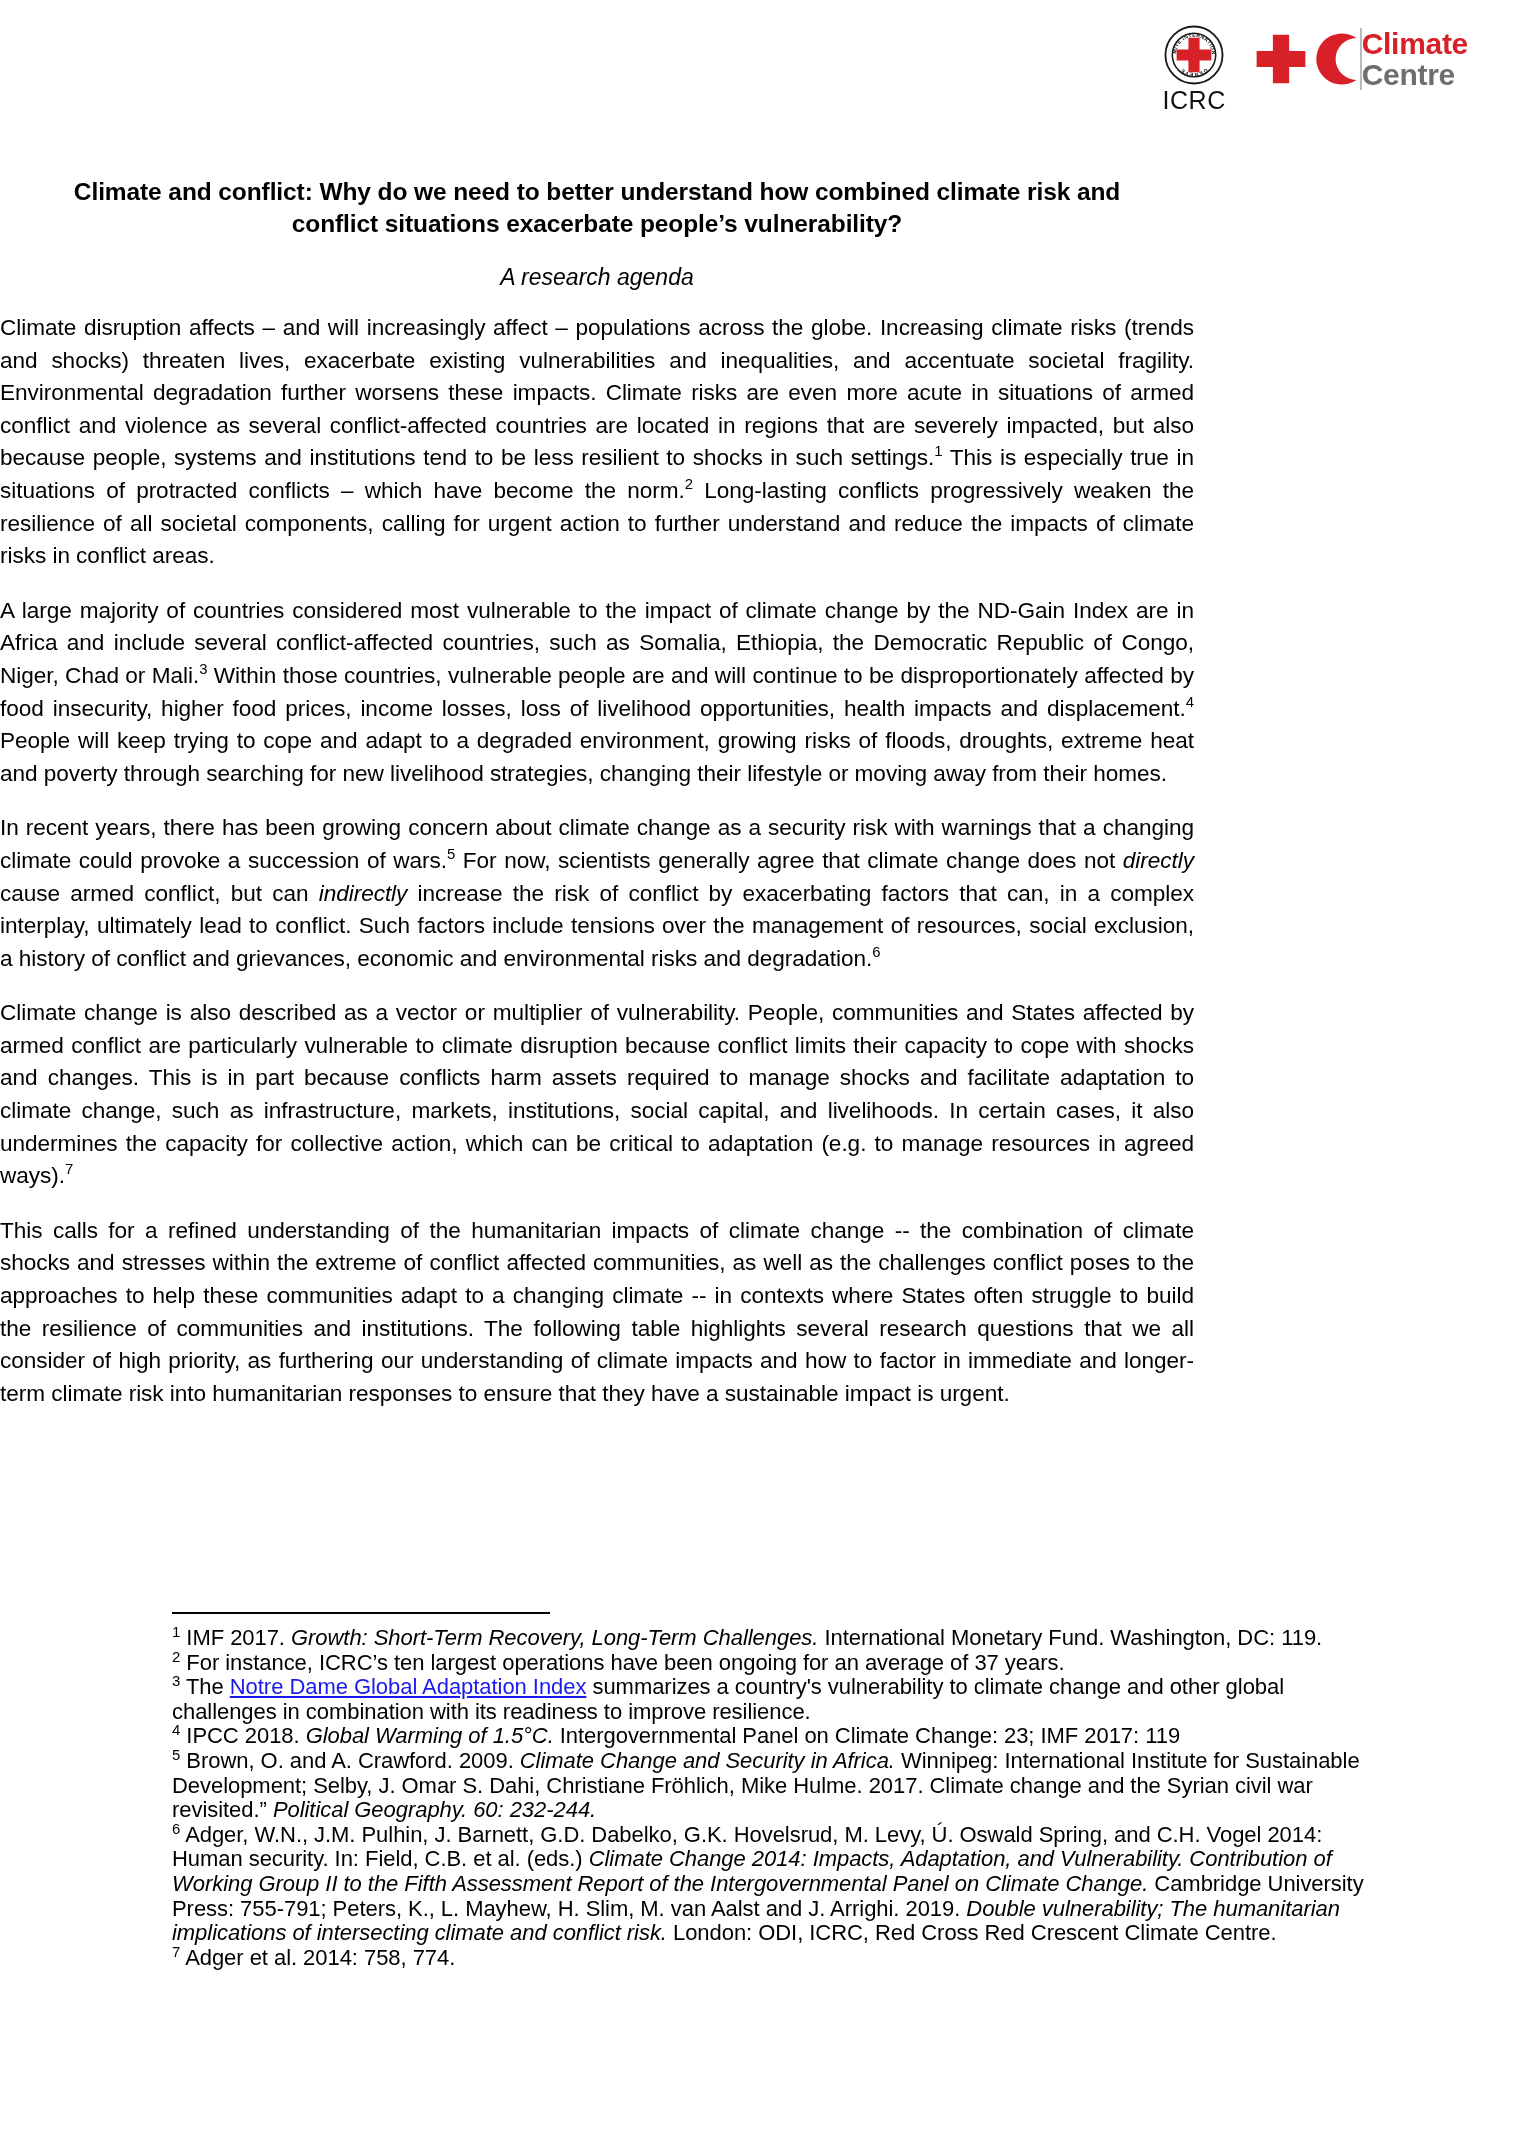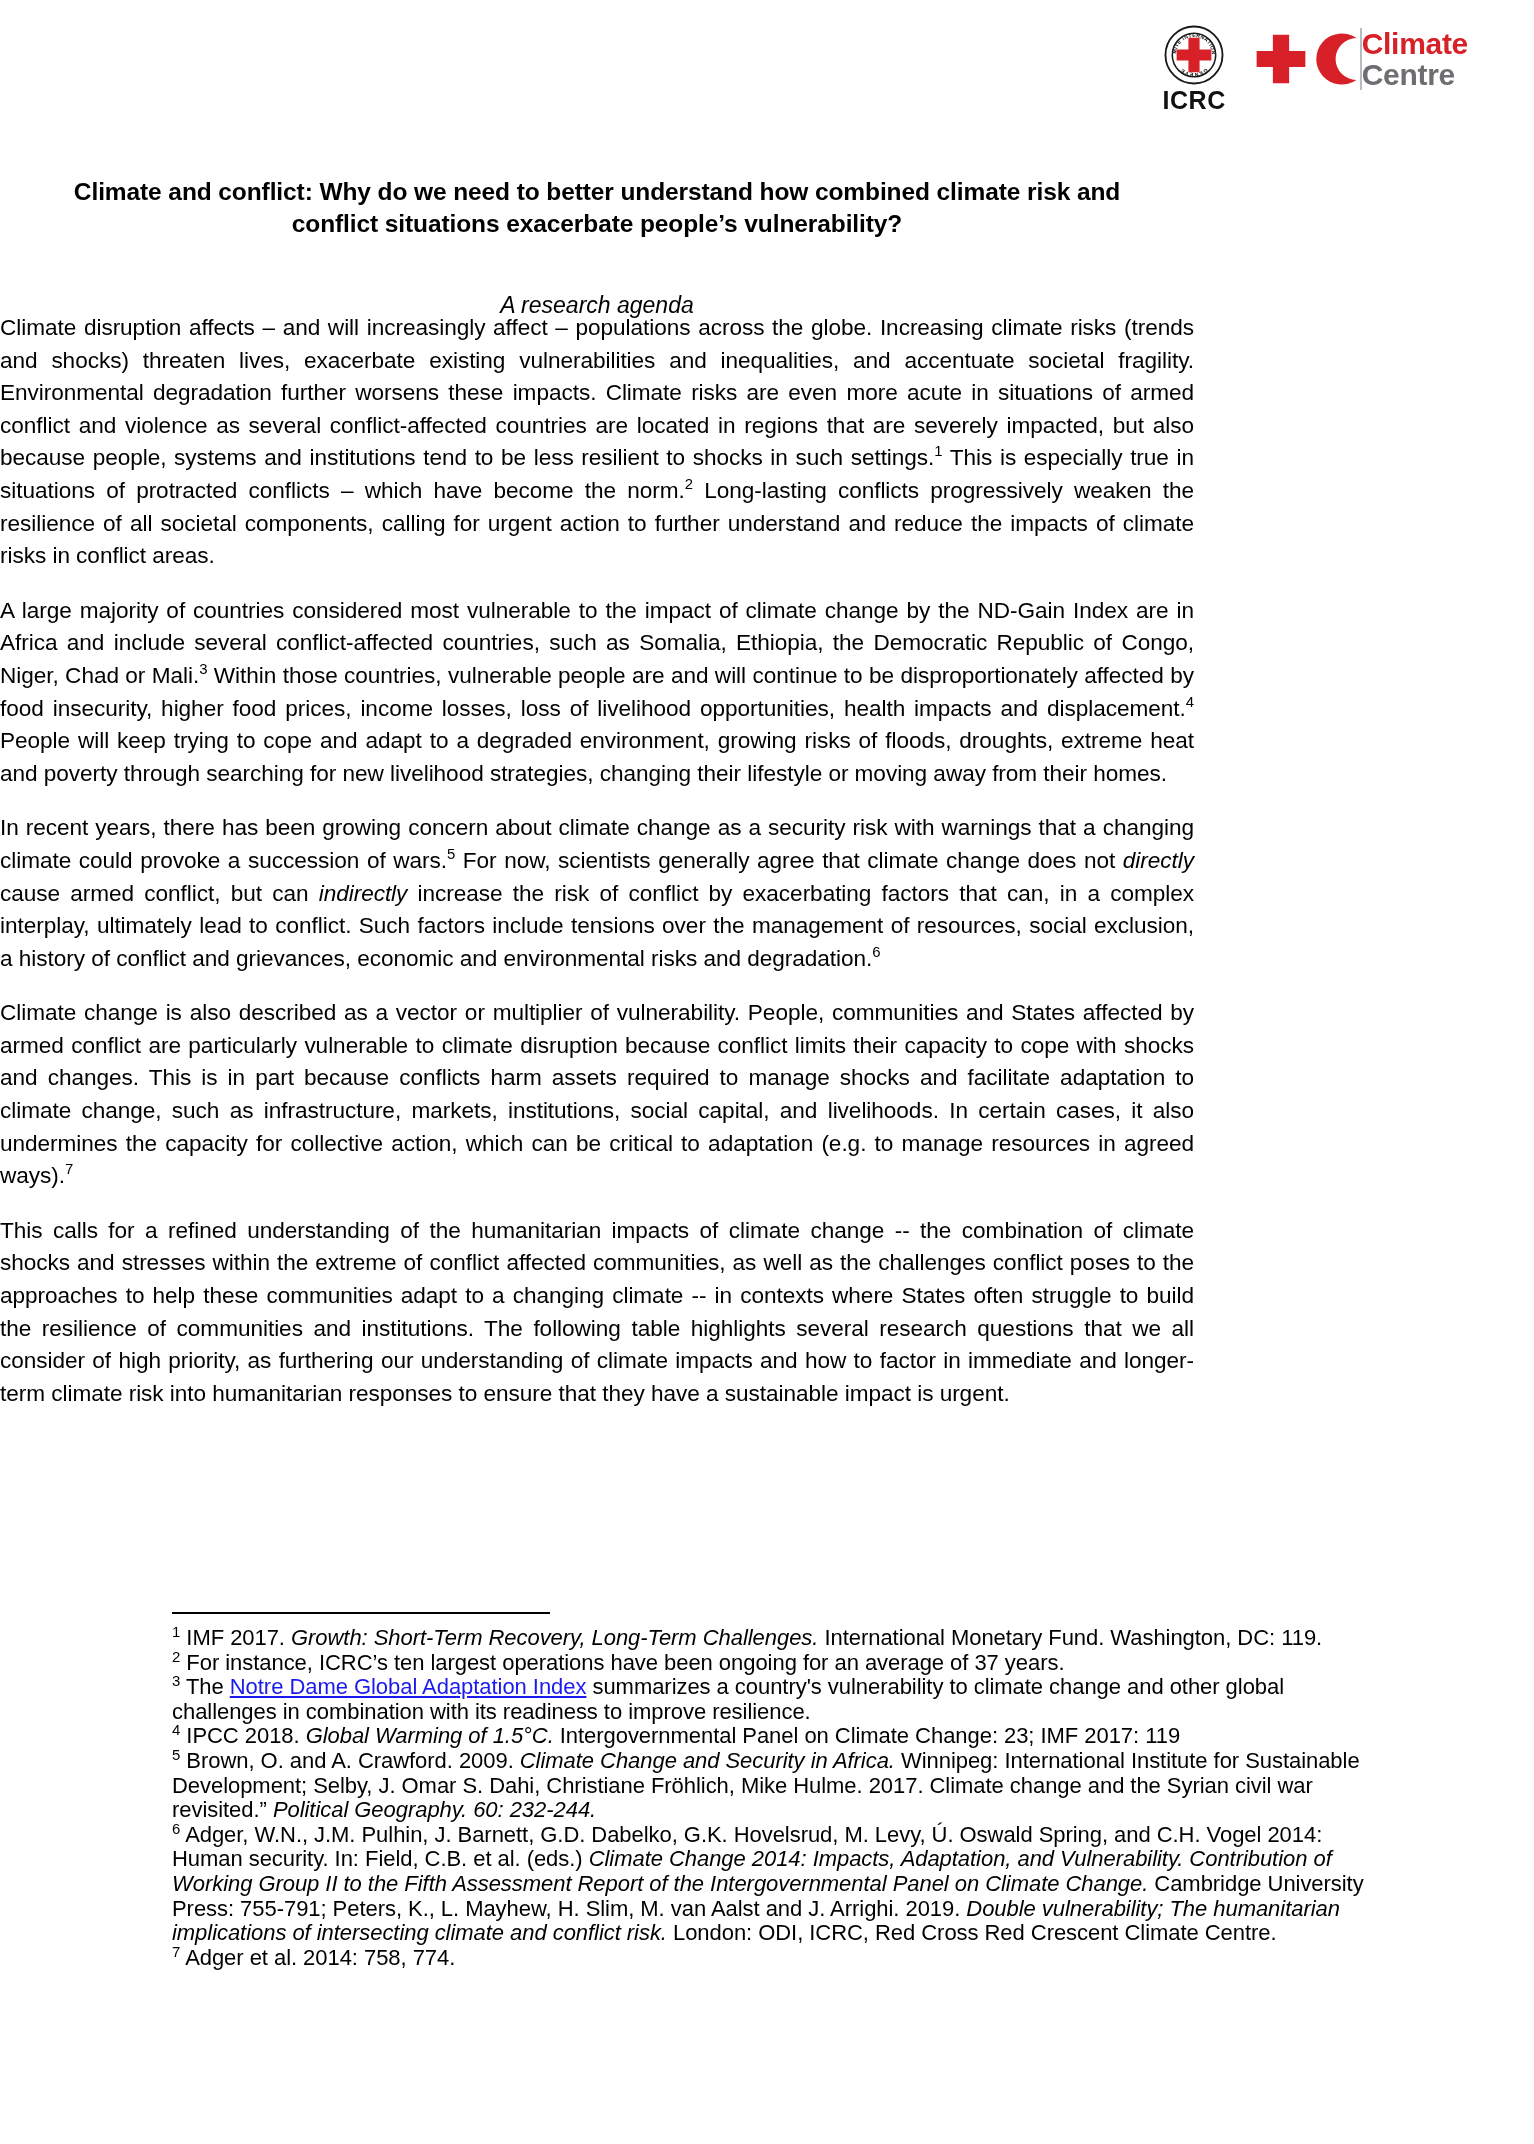--- a/index.html
+++ b/index.html
@@ -38,21 +38,21 @@
   .icrc-logo {
     display: flex;
     flex-direction: column;
     align-items: center;
     justify-content: flex-start;
   }
   .icrc-mark { width: 62px; height: 62px; display:block; }
   .icrc-word {
     font-family: "Liberation Sans", sans-serif;
     font-size: 25px;
-    font-weight: 700;
+    font-weight: 400;
     letter-spacing: 0.5px;
     color: #111111;
     line-height: 1;
     margin-top: 2px;
   }
   .cc-logo {
     display: flex;
     align-items: center;
     margin-left: 10px;
     margin-bottom: 18px;
@@ -89,21 +89,20 @@
   }
 
   .subtitle {
     position: absolute;
     top: 264px;
     left: 0;
     width: 1194px;
     text-align: center;
     font-size: 23px;
     font-style: italic;
-    margin-top: 28px;
   }
 
   .body-text {
     position: absolute;
     top: 312px;
     left: 0;
     width: 1194px;
   }
 
   p.para {

